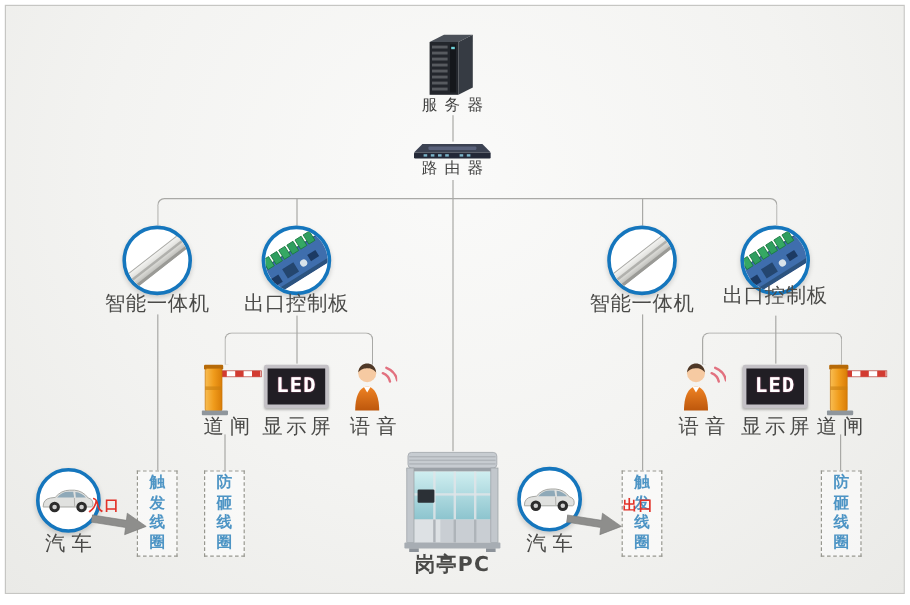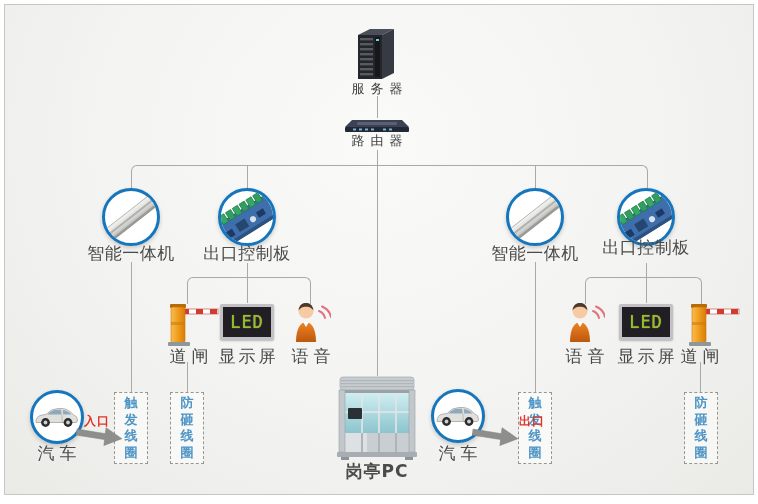--- a/index.html
+++ b/index.html
@@ -21,22 +21,22 @@
           display:flex;align-items:center;justify-content:center;}
   .circle-sm{width:48px;height:48px;}
   .coil{position:absolute;width:32px;height:70px;border:1px dashed #97978f;
         background:rgba(255,255,255,.55);display:flex;align-items:center;justify-content:center;}
   .coil span{display:block;width:15px;line-height:16.5px;word-break:break-all;text-align:center;
              color:#4e95c5;font-weight:bold;font-size:13px;}
   .dir{position:absolute;color:#e23128;font-weight:bold;font-size:12px;letter-spacing:1px;}
   .led{position:absolute;width:48px;height:30px;background:#211e24;border:3px solid #c4c1c6;
        border-radius:2px;display:flex;align-items:center;justify-content:center;
        box-shadow:0 1px 2px rgba(0,0,0,.25);}
-  .led span{color:#84cc16;font-family:"DejaVu Sans Mono","Liberation Mono",monospace;
-            font-weight:normal;font-size:17px;letter-spacing:1px;text-shadow:0 0 1px #ff8ab6;}
+  .led span{color:#ffffff;font-family:"DejaVu Sans Mono","Liberation Mono",monospace;
+            font-weight:bold;font-size:17px;letter-spacing:1px;text-shadow:0 0 1px #ff8ab6;}
   svg{display:block;}
 </style>
 </head>
 <body>
 
 <div class="stage">
   <div class="panel"></div>
 
   <div class="vl" style="left:377px;top:96px;height:22px;"></div>
   <div class="vl" style="left:377px;top:150px;height:226px;"></div>
@@ -261,21 +261,21 @@
       <path d="M13.5 11.5 Q17.5 6.8 23 6.8 L27 6.8 L27.8 11.5 Z" fill="#8fa9b8"></path>
       <path d="M29.2 11.5 L28.8 6.9 Q34 7.4 37.6 11.5 Z" fill="#8fa9b8"></path>
       <path d="M28 12 L28.2 19" stroke="#b0b0ac" stroke-width="0.8" fill="none"></path>
       <circle cx="11.5" cy="19.5" r="4.4" fill="#2c2c2c"></circle>
         <circle cx="11.5" cy="19.5" r="1.9" fill="#cfcfcf"></circle>
       <circle cx="34" cy="19.5" r="4.4" fill="#2c2c2c"></circle>
         <circle cx="34" cy="19.5" r="1.9" fill="#cfcfcf"></circle>
     </svg>
   </div>
   <div class="lbl lbl-dev" style="left:25px;top:446px;width:64px;">汽车</div>
-  <div class="dir" style="left:84px;top:413px;text-align:right;">入口</div>
+  <div class="dir" style="left:74px;top:413px;text-align:right;">入口</div>
   <div style="position:absolute;left:76px;top:424px;transform:rotate(7deg);">
     <svg width="48" height="24" viewBox="0 0 48 24">
       <polygon points="0,8 29,9 29,3 46,12 29,21 29,15 0,14" fill="#8e8e8c" stroke="#7b7b79" stroke-width="0.5"></polygon>
     </svg>
   </div>
 
   <div class="circle circle-sm" style="left:431px;top:389px;">
     <svg width="46" height="28" viewBox="0 0 46 28">
       <path d="M2 19 Q2 13 8 12 L12 11.5 Q17 5.5 24 5.5 L28 5.5 Q35 6 39.5 12 Q43.5 13 43.5 17 Q43.5 19.5 42 19.5 L2 19.5 Z" fill="#e0e1df" stroke="#a3a4a0" stroke-width="0.8"></path>
       <path d="M13.5 11.5 Q17.5 6.8 23 6.8 L27 6.8 L27.8 11.5 Z" fill="#8fa9b8"></path>

